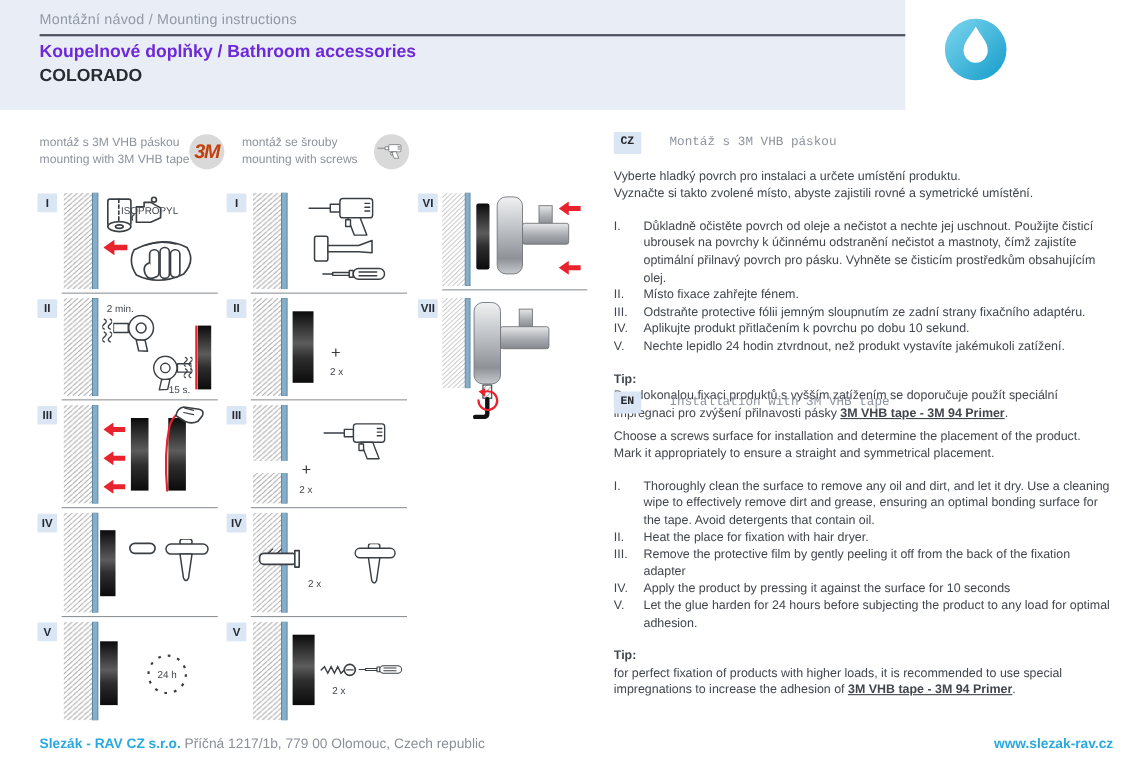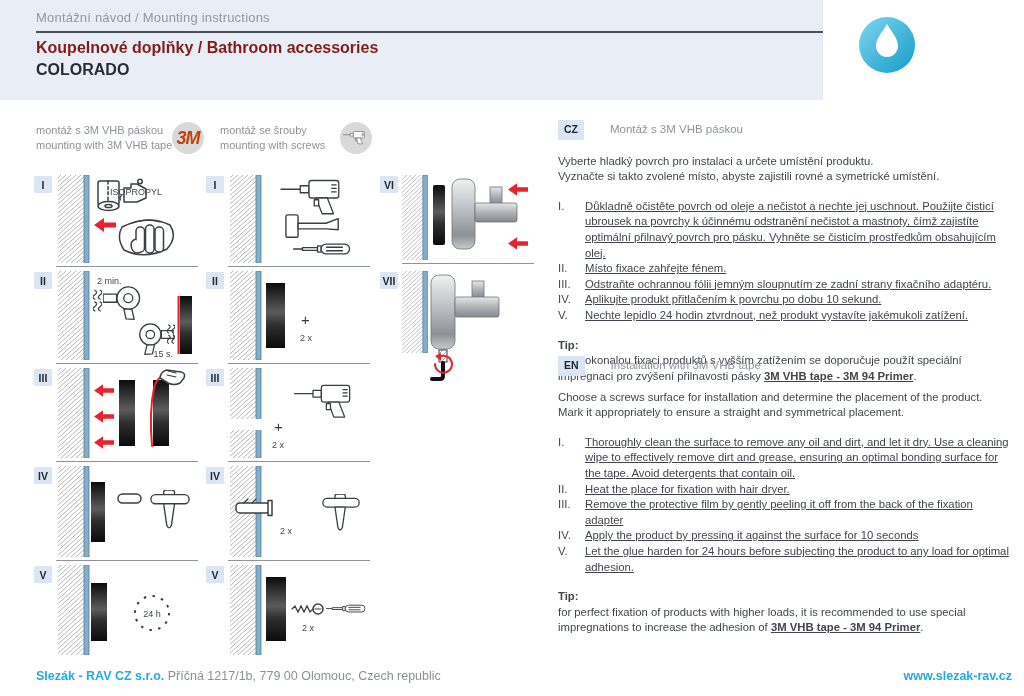--- a/index.html
+++ b/index.html
@@ -4,21 +4,21 @@
 <style>
   html,body{margin:0;padding:0;}
   body{
     width:1024px;height:696px;position:relative;background:#ffffff;
     font-family:"Liberation Sans",sans-serif;color:#41464d;overflow:hidden;
   }
   
   .hdr{position:absolute;left:0;top:0;width:823px;height:100px;background:#e8edf6;}
   .hdr-eyebrow{position:absolute;left:36px;top:10px;font-size:13px;color:#9298a2;letter-spacing:.2px;}
   .hdr-rule{position:absolute;left:36px;top:31px;width:787px;height:2px;background:#4b515c;}
-  .hdr-title{position:absolute;left:36px;top:39px;font-size:16px;font-weight:bold;color:#7f1d1d;}
+  .hdr-title{position:absolute;left:36px;top:39px;font-size:16px;font-weight:bold;color:#6d28d9;}
   .hdr-model{position:absolute;left:36px;top:61px;font-size:16px;font-weight:bold;color:#282c33;}
   .logo{position:absolute;left:858px;top:16px;display:flex;align-items:flex-start;}
   .logo svg{display:block;}
   .logo-text{margin-left:6px;line-height:1;}
   .logo-rav{font-size:37px;font-weight:bold;color:#1d1e20;letter-spacing:1px;line-height:1;}
   .logo-sub{font-size:9px;font-weight:bold;color:#2a2b2e;letter-spacing:4.5px;margin-top:2px;}
   
   .mhead{position:absolute;top:123px;font-size:11px;color:#8d939c;line-height:1.35;}
   .mcirc{position:absolute;top:122px;width:32px;height:32px;border-radius:50%;background:#d9d9d9;
          display:flex;align-items:center;justify-content:center;}
@@ -29,27 +29,27 @@
          font-size:10.5px;font-weight:bold;display:flex;align-items:center;justify-content:center;border-radius:1px;}
   .sep{position:absolute;height:1px;background:#8f9499;}
   .ln{fill:#ffffff;stroke:#3a3f44;stroke-width:1.5;stroke-linejoin:round;}
   .lnt{fill:none;stroke:#3a3f44;stroke-width:1.5;stroke-linecap:round;}
   .st{font-family:"Liberation Sans",sans-serif;font-size:9px;fill:#41464d;}
   .stp{font-family:"Liberation Sans",sans-serif;font-size:15px;fill:#35393f;}
   .red{fill:#e8232e;}
   .redl{fill:none;stroke:#e8232e;stroke-width:2;stroke-linecap:round;}
   
   .col{position:absolute;left:558px;width:456px;font-size:11.3px;line-height:15.6px;color:#41464d;}
-  .lang-row{display:flex;align-items:center;margin-bottom:14px;}
+  .lang-row{display:flex;align-items:center;margin-bottom:14px;font-family:Liberation Mono, monospace;}
   .lang-badge{background:#dbe6f5;color:#22262b;font-weight:bold;font-size:10.5px;padding:2px 6px;border-radius:1px;}
   .lang-head{margin-left:26px;color:#8d939c;font-size:11.5px;}
   .intro{margin-bottom:14px;}
   .tstep{display:flex;}
   .tnum{width:27px;flex:none;}
-  .ttxt{flex:1;text-decoration:underline;}
+  .ttxt{flex:1;}
   .tip{margin-top:14px;}
   .tip-label{font-weight:bold;}
   .b{font-weight:bold;text-decoration:underline;}
   
   .foot-left{position:absolute;left:36px;top:669px;font-size:12.5px;color:#8b9097;}
   .foot-co{color:#29a9e0;font-weight:bold;}
   .foot-web{position:absolute;right:12px;top:669px;font-size:12.5px;color:#29a9e0;font-weight:bold;text-decoration:none;}
 </style>
 </head>
 <body>
@@ -335,21 +335,21 @@
     <div class="tstep">
         <span class="tnum">I.</span>
         <span class="ttxt">Důkladně očistěte povrch od oleje a nečistot a nechte jej uschnout. Použijte čisticí ubrousek na povrchy k účinnému odstranění nečistot a mastnoty, čímž zajistíte optimální přilnavý povrch pro pásku. Vyhněte se čisticím prostředkům obsahujícím olej.</span>
       </div>
     <div class="tstep">
         <span class="tnum">II.</span>
         <span class="ttxt">Místo fixace zahřejte fénem.</span>
       </div>
     <div class="tstep">
         <span class="tnum">III.</span>
-        <span class="ttxt">Odstraňte ochrannou fólii jemným sloupnutím ze zadní strany fixačního adaptéru.</span>
+        <span class="ttxt">Odstraňte protective fólii jemným sloupnutím ze zadní strany fixačního adaptéru.</span>
       </div>
     <div class="tstep">
         <span class="tnum">IV.</span>
         <span class="ttxt">Aplikujte produkt přitlačením k povrchu po dobu 10 sekund.</span>
       </div>
     <div class="tstep">
         <span class="tnum">V.</span>
         <span class="ttxt">Nechte lepidlo 24 hodin ztvrdnout, než produkt vystavíte jakémukoli zatížení.</span>
       </div>
   </div>

